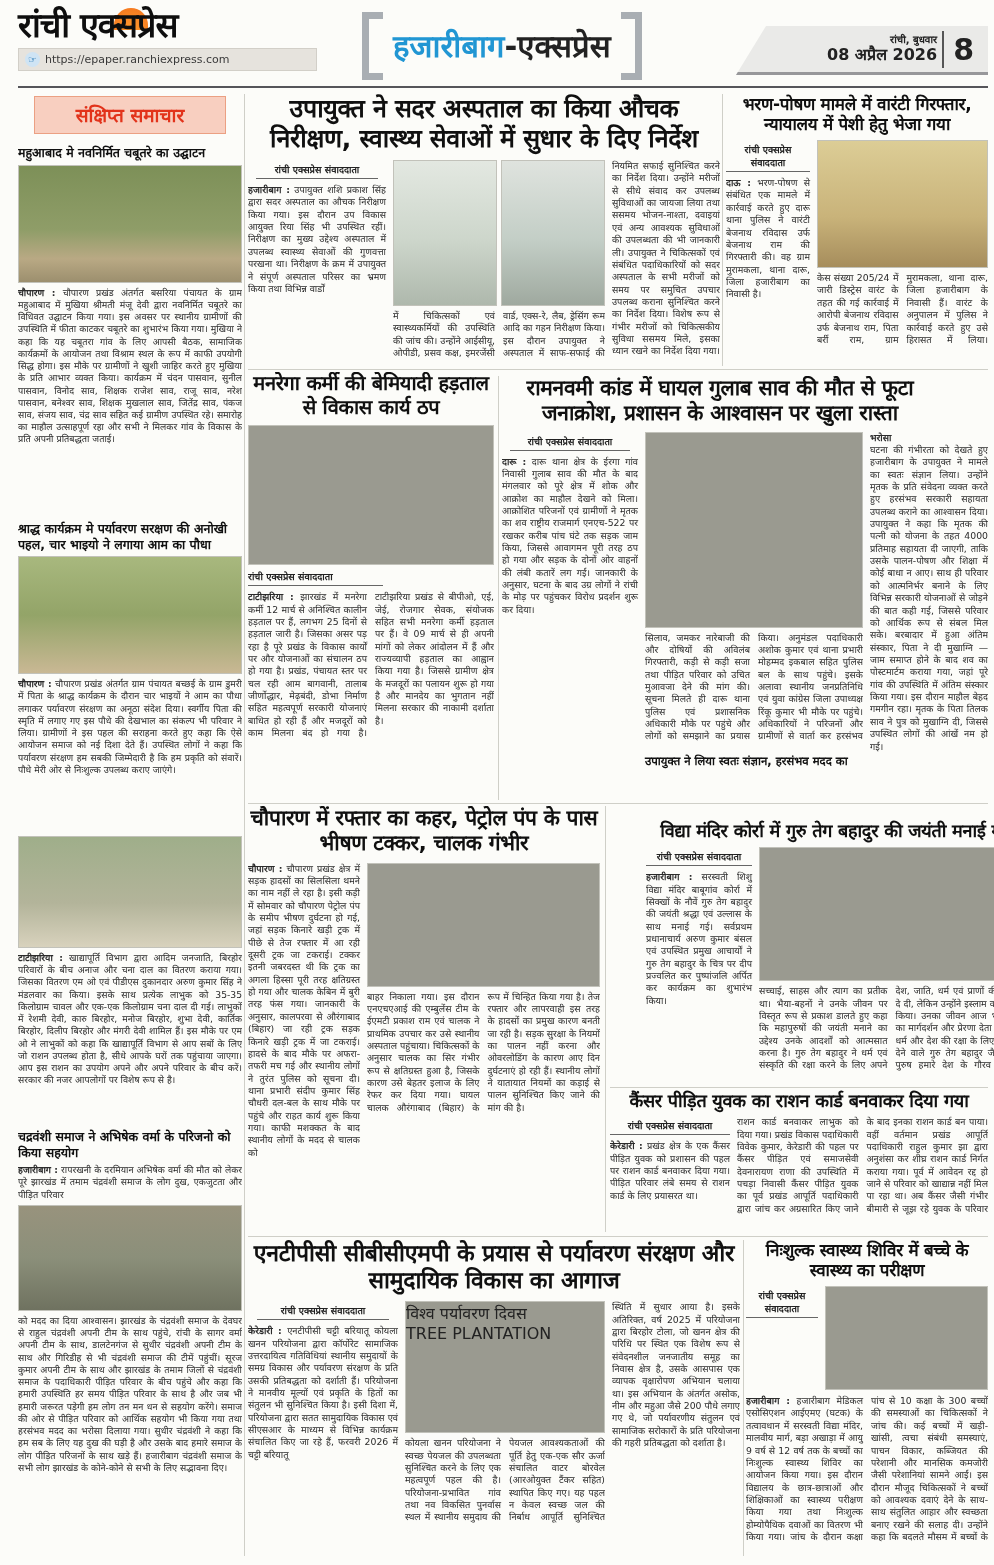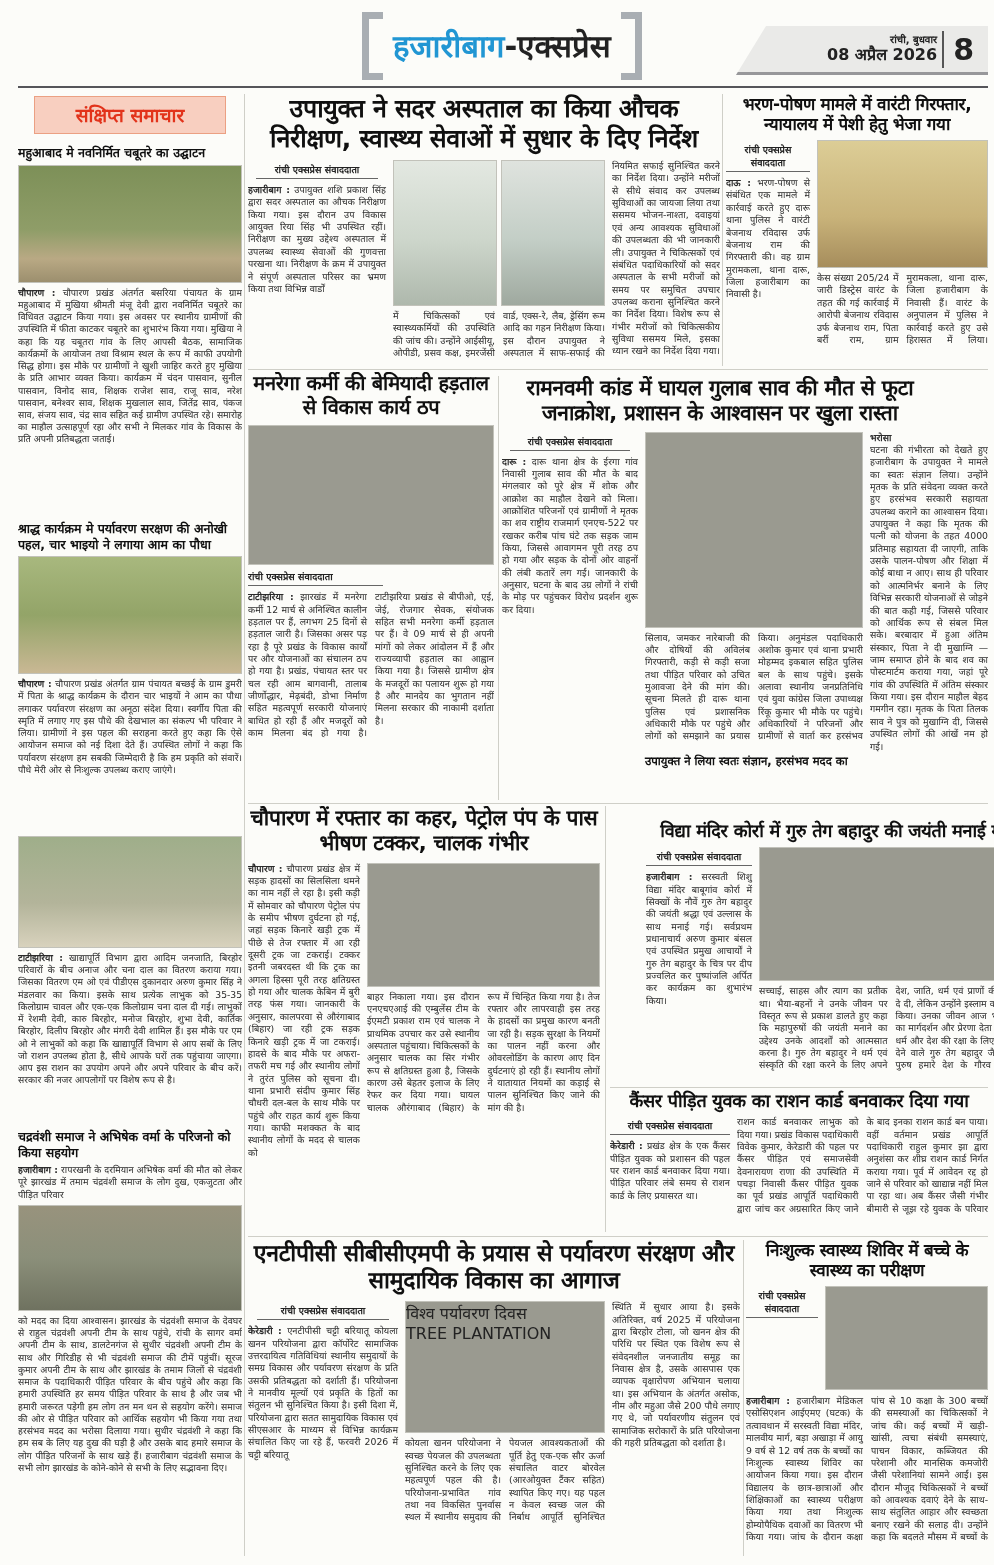--- a/index.html
+++ b/index.html
@@ -67,20 +67,30 @@
   .banner{position:absolute;left:10%;top:26%;width:80%;background:#f2f7ee;border:2px solid #3f8a3f;
           text-align:center;padding:4px 2px;}
   .banner .b1{font-size:11px;font-weight:800;color:#1d6e1d;}
   .banner .b2{font-size:9px;font-weight:800;color:#caa30a;letter-spacing:1px;}
 </style>
 </head>
 <body>
 
 <div class="page">
 
+  <div class="brand">
+    <div class="brand-logo">
+      <span class="sun"></span>
+      <span class="txt">रांची एक्सप्रेस</span>
+    </div>
+    <div class="url-bar">
+      <span class="cursor-ic">☞</span>
+      <span>https://epaper.ranchiexpress.com</span>
+    </div>
+  </div>
 
   <div class="section-wrap">
     <div class="bracket l"></div>
     <div class="section-title">
       <span class="blue">हजारीबाग</span><span>-एक्सप्रेस</span>
     </div>
     <div class="bracket r"></div>
   </div>
 
   <div class="date-plate">

